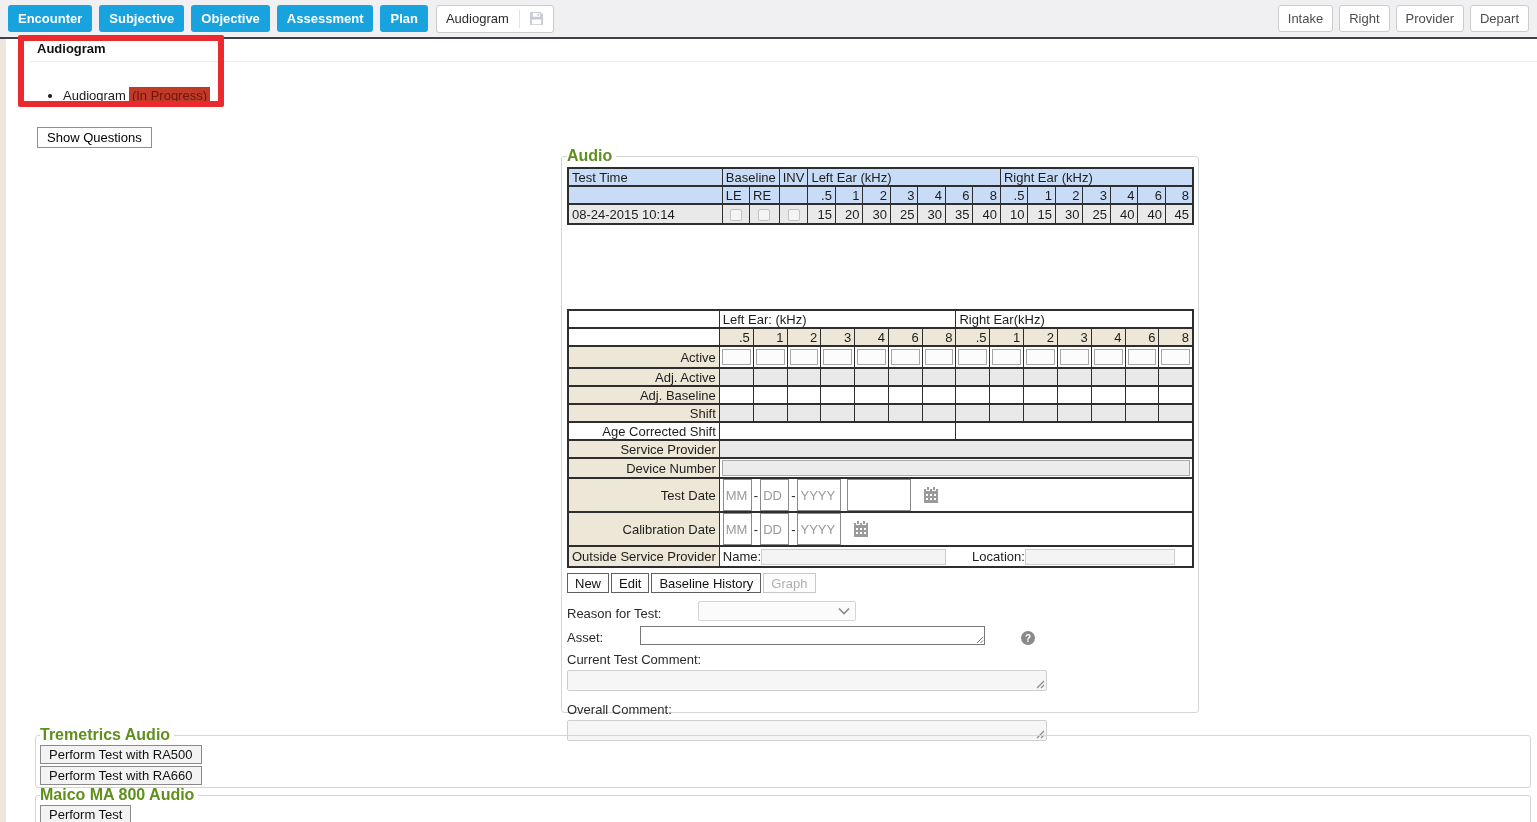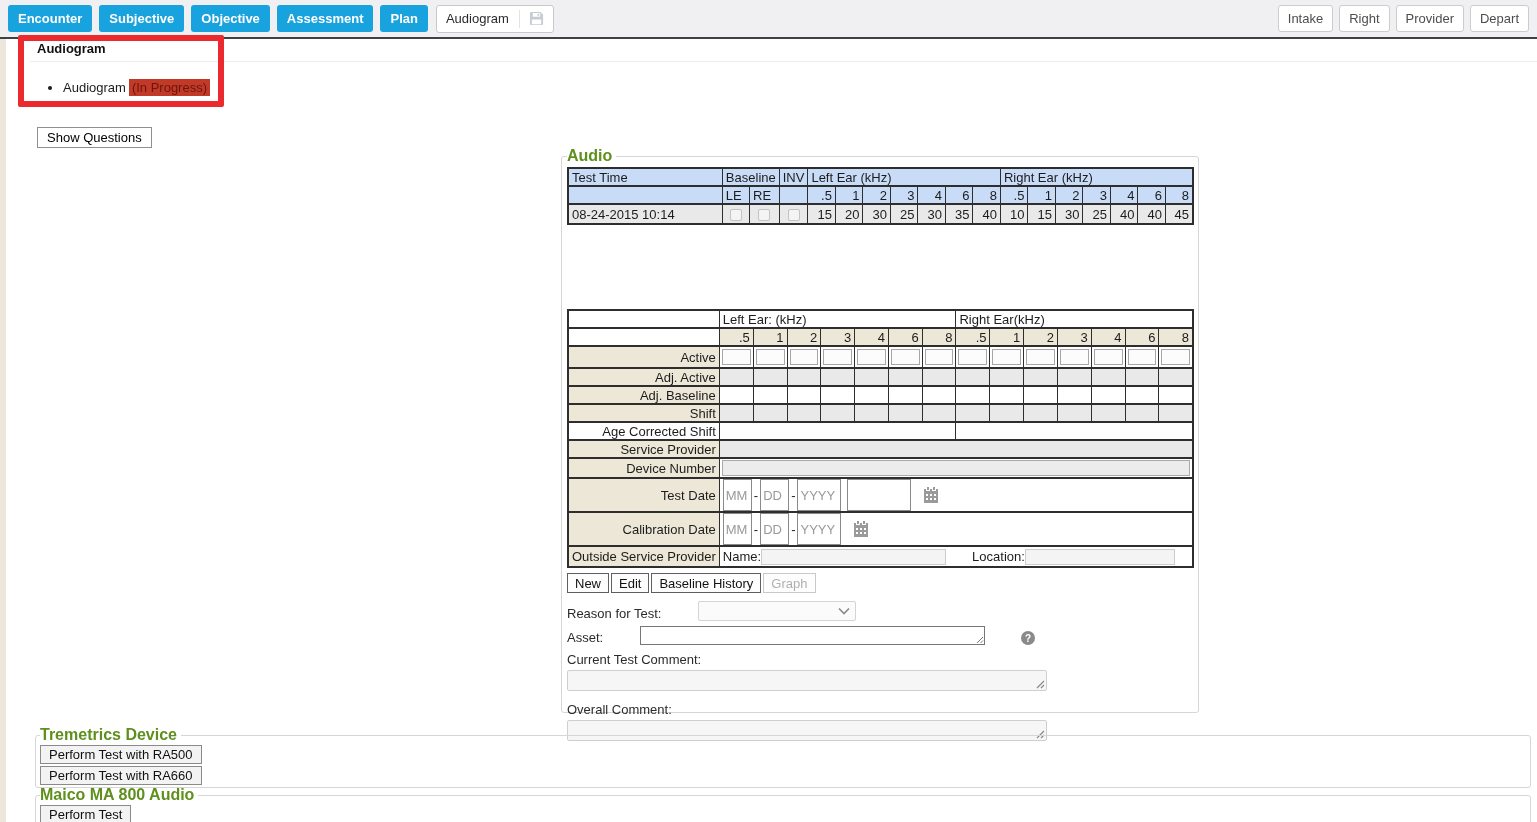--- a/index.html
+++ b/index.html
@@ -36,21 +36,21 @@
   }
   
   .left-strip { position:absolute; left:0; top:39px; width:6px; height:783px; background:#ece7da; }
   
   .title-divider { position:absolute; left:30px; top:61px; width:1507px; border-top:1px solid #ececec; }
   .panel-title { position:absolute; left:37px; top:41px; font-size:13px; font-weight:bold; color:#111; }
   .red-highlight {
     position:absolute; left:18px; top:35px; width:206px; height:72px;
     border:6px solid #ea2a2e; border-radius:2px; z-index:4; pointer-events:none;
   }
-  .audiogram-list { position:absolute; left:46px; top:79px; margin:0; padding-left:17px; list-style:disc; }
+  .audiogram-list { position:absolute; left:46px; top:87px; margin:0; padding-left:17px; list-style:disc; }
   .audiogram-list li { line-height:17px; }
   .status-badge { background:#c13a28; color:#6d150d; padding:1px 3px; margin-left:3px; }
   .show-questions {
     position:absolute; left:37px; top:127px;
     background:#fff; border:1px solid #8f8f8f; padding:2px 9px; font-size:13px;
     font-family:"Liberation Sans", sans-serif; cursor:pointer;
   }
   
   fieldset { border:1px solid #d6d6d6; border-radius:3px; margin:0; }
   legend { color:#5f8f1c; font-weight:bold; font-size:16px; padding:0 4px 0 0; margin-left:0; }
@@ -462,21 +462,21 @@
   </div>
   <div class="comment-label" style="margin-top:11px;">Overall Comment:</div>
   <div class="textarea-box">
     <svg class="grip" width="9" height="9" viewBox="0 0 9 9">
         <path d="M8 1 L1 8 M8 5 L5 8" stroke="#8a8a8a" stroke-width="1.2" fill="none"></path>
       </svg>
   </div>
 </fieldset>
 
 <fieldset class="tremetrics-fieldset">
-  <legend>Tremetrics Device</legend>
+  <legend>Tremetrics Audio</legend>
   <button class="perform-btn">Perform Test with RA500</button>
   <button class="perform-btn">Perform Test with RA660</button>
 </fieldset>
 
 <fieldset class="maico-fieldset">
   <legend>Maico MA 800 Audio</legend>
   <button class="perform-btn">Perform Test</button>
 </fieldset>
 
 </body></html>

